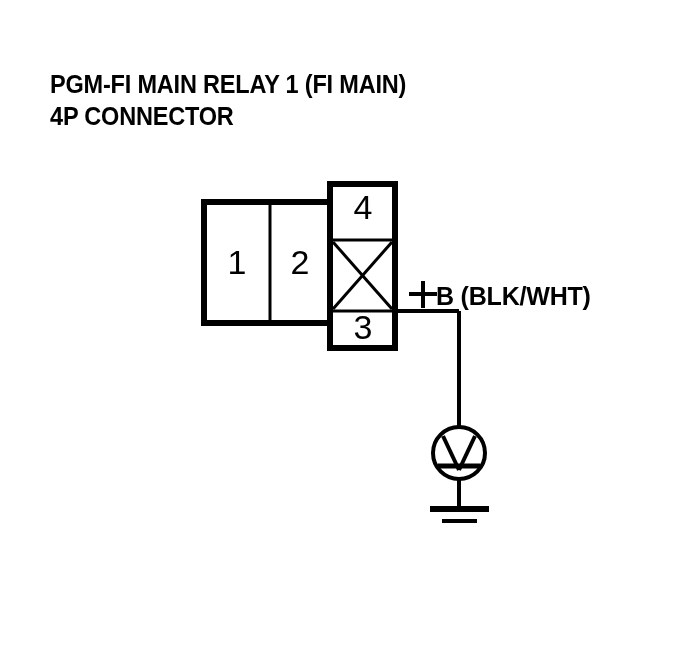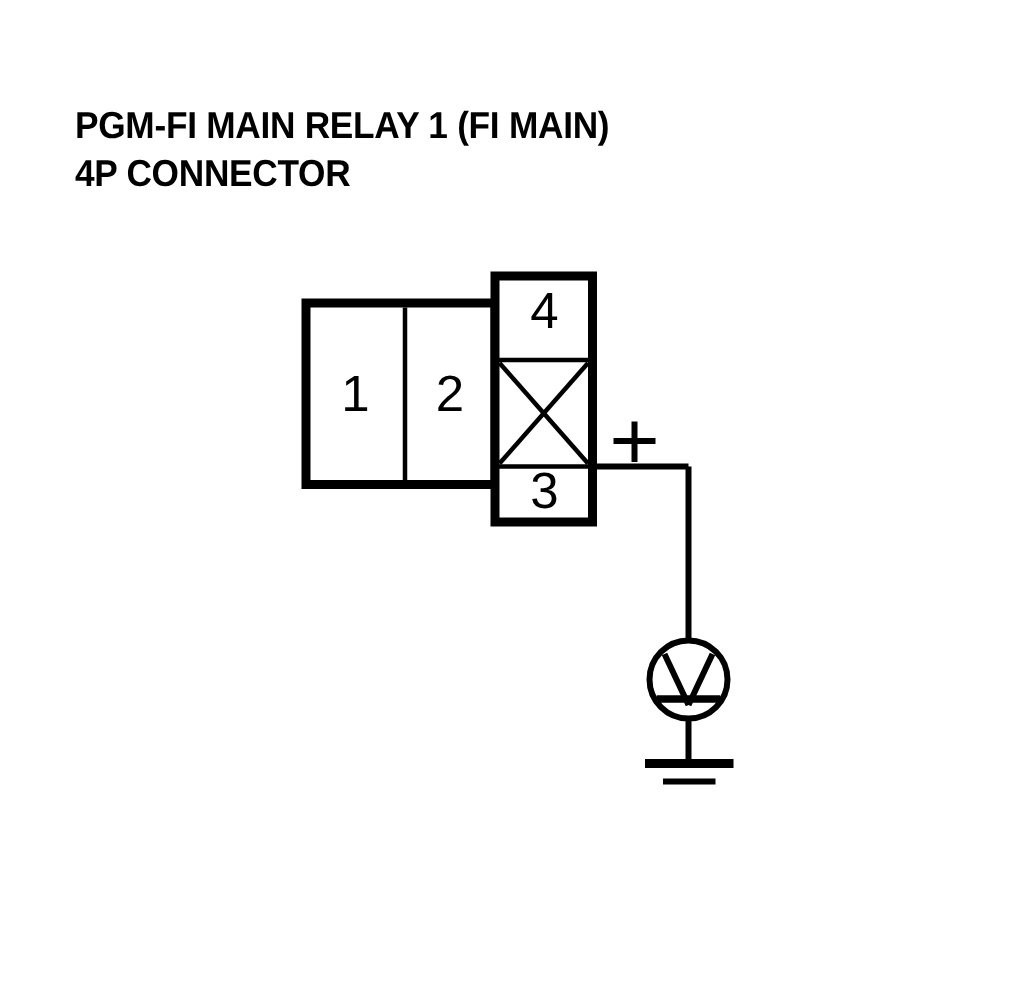--- a/index.html
+++ b/index.html
@@ -134,15 +134,16 @@
       <line x1="459" y1="479" x2="459" y2="509" stroke="#000000" stroke-width="4"></line>
     </g>
 
     <g>
       <line x1="430" y1="509" x2="489" y2="509" stroke="#000000" stroke-width="6"></line>
       <line x1="442" y1="521" x2="477" y2="521" stroke="#000000" stroke-width="4"></line>
     </g>
 
   </svg>
 
+  <div class="plusb-label">B (BLK/WHT)</div>
 
 
 </div>
 
 </body></html>

